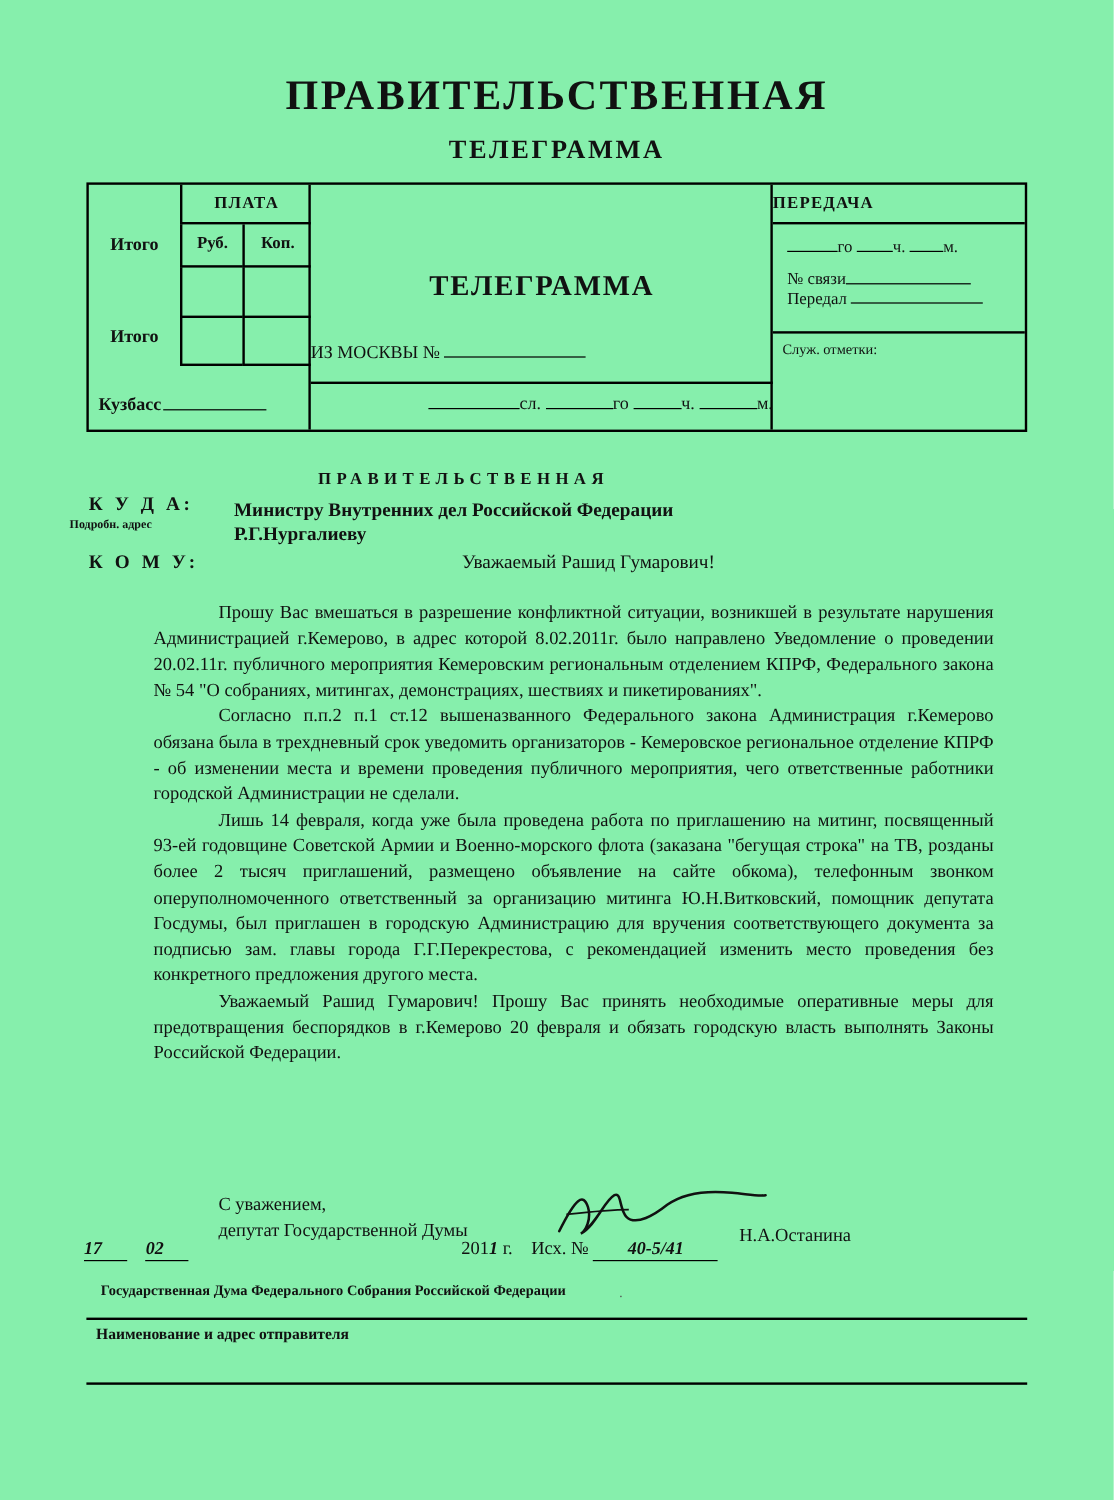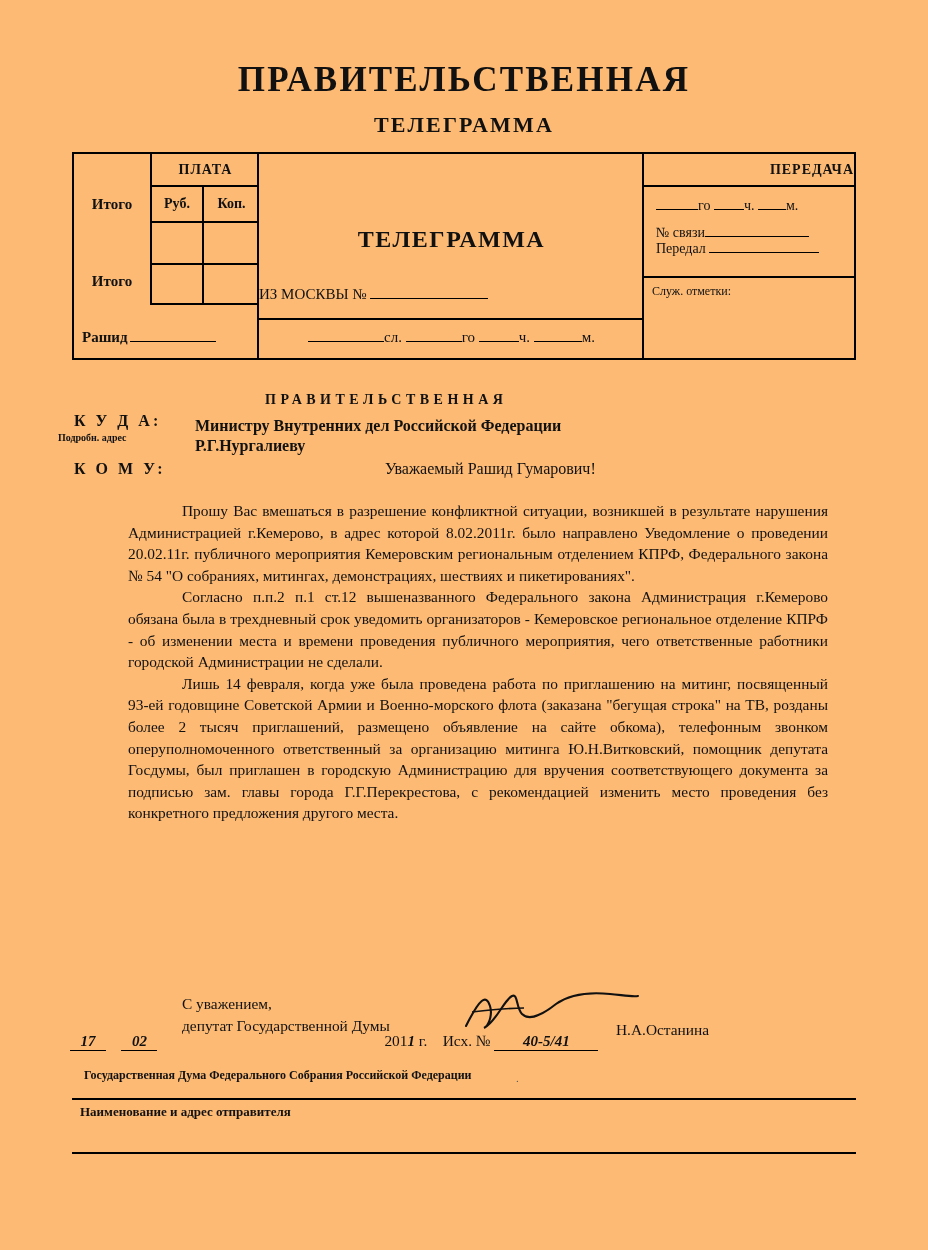--- a/index.html
+++ b/index.html
@@ -12,21 +12,21 @@
     height: 1250px;
     position: relative;
     font-family: "Liberation Serif", serif;
     color: #111;
     overflow: hidden;
   }
   .page {
     position: relative;
     width: 928px;
     height: 1250px;
-    background: #fdba74;
+    background: #86efac;
   }
 
   
   .doc-title {
     position: absolute;
     top: 60px;
     left: 0;
     width: 928px;
     text-align: center;
     font-family: "Liberation Serif", serif;
@@ -199,39 +199,39 @@
   .mid-divider {
     position: absolute;
     left: 0; top: 164px;
     width: 385px;
     border-top: 2px solid #000;
   }
   .sl-row {
     position: absolute;
     top: 175px; left: 0; width: 385px;
     font-size: 15px;
-    text-align: center;
+    text-align: right;
   }
   .sl-row .l1 { display:inline-block; border-bottom:1px solid #000; width: 76px; height: 11px; }
   .sl-row .l2 { display:inline-block; border-bottom:1px solid #000; width: 56px; height: 11px; }
   .sl-row .l3 { display:inline-block; border-bottom:1px solid #000; width: 40px; height: 11px; }
   .sl-row .l4 { display:inline-block; border-bottom:1px solid #000; width: 48px; height: 11px; }
 
   .col-right {
     position: absolute;
     left: 570px; top: 0;
     width: 210px; height: 204px;
     box-sizing: border-box;
   }
   .peredacha-head {
     position: absolute;
     top: 0; left: 0; width: 210px; height: 33px;
     border-bottom: 2px solid #000;
     box-sizing: border-box;
-    text-align: right;
+    text-align: left;
     font-size: 14px;
     font-weight: bold;
     letter-spacing: 1px;
     line-height: 31px;
   }
   .r-line-1 {
     position: absolute; top: 44px; left: 12px;
     font-size: 14px;
   }
   .r-line-1 .u { display:inline-block; border-bottom:1px solid #000; width: 42px; height: 11px; }
@@ -345,21 +345,21 @@
     top: 1032px; left: 70px;
     font-size: 15.4px;
     font-family: "Liberation Serif", serif;
   }
   .hand {
     font-family: "Liberation Serif", serif;
     font-style: italic;
     font-weight: bold;
     font-size: 15px;
   }
-  .ul-short { display:inline-block; border-bottom:1px solid #000; width: 36px; text-align:center; }
+  .ul-short { display:inline-block; border-bottom:1px solid #000; width: 36px; text-align:left; }
   .ul-long { display:inline-block; border-bottom:1px solid #000; width: 104px; text-align:center; }
 
   .tiny-mark {
     position: absolute;
     top: 1072px; left: 516px;
     font-size: 11px;
     color: #555;
   }
 
   
@@ -401,21 +401,21 @@
     <div class="col-left">
       <div class="plata-head">ПЛАТА</div>
       <div class="slov-cell">Итого</div>
       <div class="rub-cell">Руб.</div>
       <div class="kop-cell">Коп.</div>
       <div class="empty-cell-1"></div>
       <div class="empty-cell-2"></div>
       <div class="itogo-cell">Итого</div>
       <div class="empty-cell-3"></div>
       <div class="empty-cell-4"></div>
-      <div class="prinyal-cell"><span>Рашид</span><span class="line"></span></div>
+      <div class="prinyal-cell"><span>Кузбасс</span><span class="line"></span></div>
     </div>
 
     <div class="col-mid">
       <div class="telegramma-big">ТЕЛЕГРАММА</div>
       <div class="izmoskvy"><span>ИЗ МОСКВЫ №</span> <span class="line"></span></div>
       <div class="mid-divider"></div>
       <div class="sl-row">
         <span class="l1"></span><span>сл.</span>
         <span class="l2"></span><span>го</span>
         <span class="l3"></span><span>ч.</span>
@@ -440,20 +440,21 @@
   <div class="kuda-sub">Подробн. адрес</div>
   <div class="komu-label">К О М У:</div>
   <div class="addr-line1">Министру Внутренних дел Российской Федерации</div>
   <div class="addr-line2">Р.Г.Нургалиеву</div>
   <div class="greeting">Уважаемый Рашид Гумарович!</div>
 
   <div class="body-text">
     <p>Прошу Вас вмешаться в разрешение конфликтной ситуации, возникшей в результате нарушения Администрацией г.Кемерово, в адрес которой 8.02.2011г. было направлено Уведомление о проведении 20.02.11г. публичного мероприятия Кемеровским региональным отделением КПРФ, Федерального закона № 54 "О собраниях, митингах, демонстрациях, шествиях и пикетированиях".</p>
     <p>Согласно п.п.2 п.1 ст.12 вышеназванного Федерального закона Администрация г.Кемерово обязана была в трехдневный срок уведомить организаторов - Кемеровское региональное отделение КПРФ - об изменении места и времени проведения публичного мероприятия, чего ответственные работники городской Администрации не сделали.</p>
     <p>Лишь 14 февраля, когда уже была проведена работа по приглашению на митинг, посвященный 93-ей годовщине Советской Армии и Военно-морского флота (заказана "бегущая строка" на ТВ, розданы более 2 тысяч приглашений, размещено объявление на сайте обкома), телефонным звонком оперуполномоченного ответственный за организацию митинга Ю.Н.Витковский, помощник депутата Госдумы, был приглашен в городскую Администрацию для вручения соответствующего документа за подписью зам. главы города Г.Г.Перекрестова, с рекомендацией изменить место проведения без конкретного предложения другого места.</p>
+    <p>Уважаемый Рашид Гумарович! Прошу Вас принять необходимые оперативные меры для предотвращения беспорядков в г.Кемерово 20 февраля и обязать городскую власть выполнять Законы Российской Федерации.</p>
   </div>
 
   <div class="sig-respect">С уважением,</div>
   <div class="sig-deputy">депутат Государственной Думы</div>
   <div class="sig-name">Н.А.Останина</div>
 
   <svg class="sig-scribble" viewBox="0 0 180 46">
     <path d="M6 38 C20 10, 26 6, 30 18 C33 28, 28 38, 24 40 C36 34, 44 12, 52 8 C58 5, 56 20, 62 26 C70 34, 86 24, 96 16 C110 6, 130 4, 150 6 C162 7, 172 9, 178 8" fill="none" stroke="#111" stroke-width="2.1" stroke-linecap="round"></path>
     <path d="M12 24 C30 22, 48 20, 64 20" fill="none" stroke="#111" stroke-width="1.6"></path>
   </svg>

